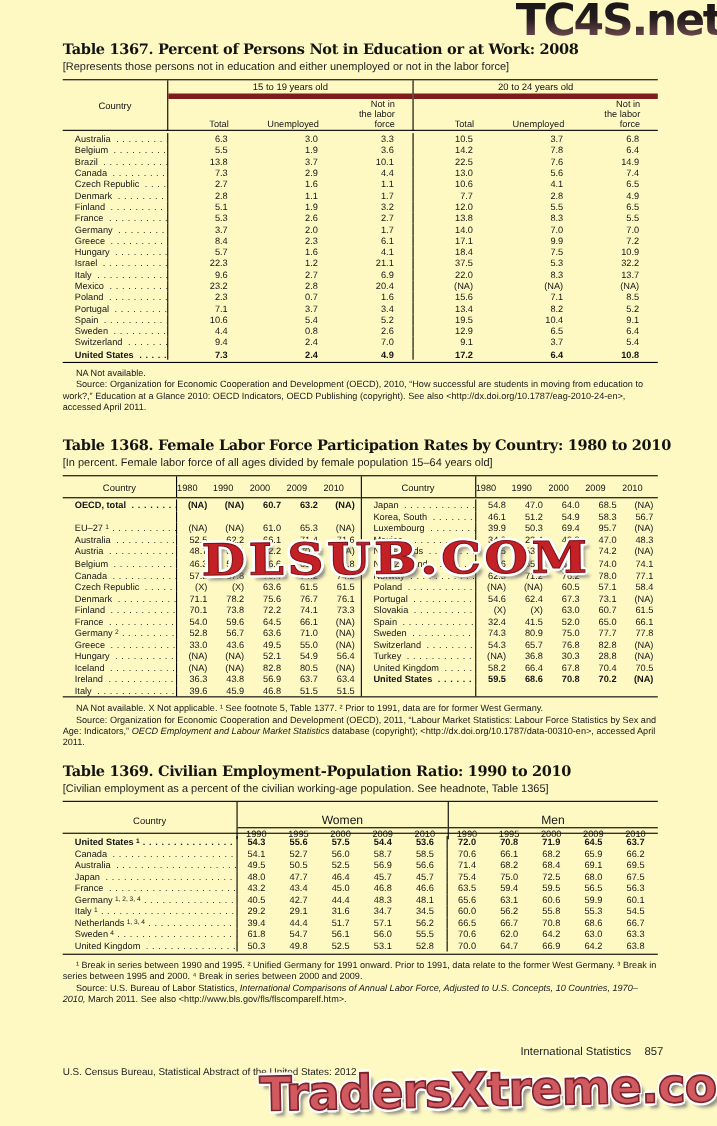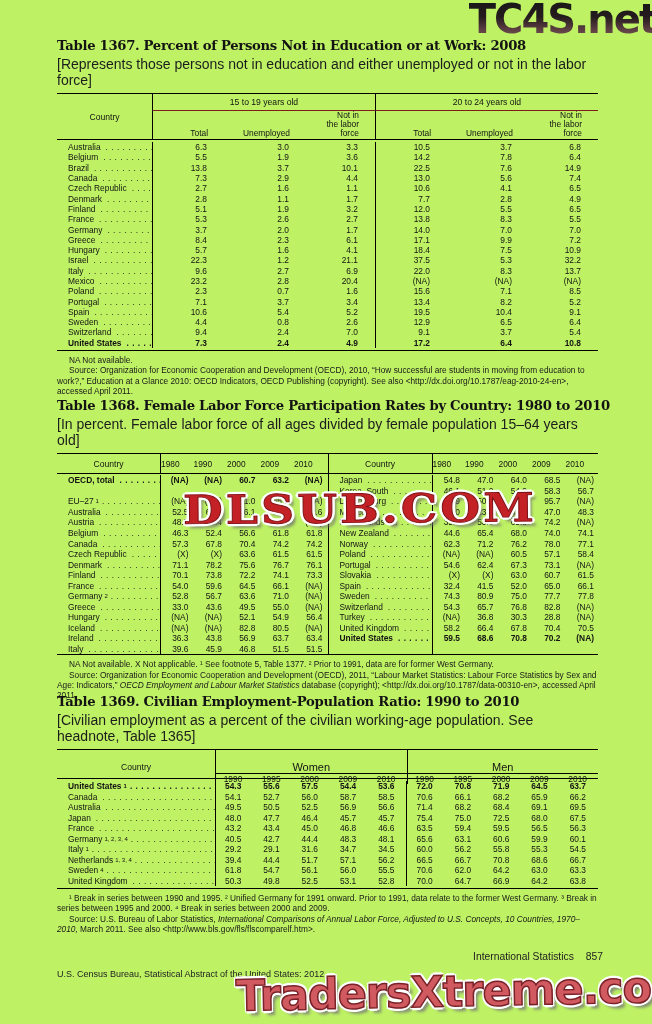--- a/index.html
+++ b/index.html
@@ -1,43 +1,43 @@
 <!DOCTYPE html>
 <html><head>
 <meta charset="utf-8">
 <style>
   * { margin:0; padding:0; box-sizing:border-box; }
   html,body { width:652px; height:1024px; }
   body { background:#fdfdfc; font-family:"Liberation Sans", sans-serif; color:#131313; }
-  .page { position:absolute; inset:0; width:652px; height:1024px; overflow:hidden; background:#bef264; }
+  .page { position:absolute; inset:0; width:652px; height:1024px; overflow:hidden; background:#fef9c3; }
   .section { position:absolute; left:57px; width:541px; }
 
   .tbl-title { font-family:"DejaVu Serif", serif; font-weight:bold; font-size:13.2px; letter-spacing:-0.3px; white-space:nowrap; }
-  .tbl-sub { font-size:14px; margin-top:3px; color:#1c1c1c; }
+  .tbl-sub { font-size:10px; margin-top:3px; color:#1c1c1c; }
 
   .grid { border-top:1.5px solid #000; border-bottom:1.3px solid #000; margin-top:5px; }
   .row { display:grid; align-items:center; }
   .c { height:100%; display:flex; align-items:center; overflow:hidden; white-space:nowrap; font-size:8.4px; }
   .num { justify-content:flex-end; text-align:right; }
   .pr10 { padding-right:10px; } .pr6 { padding-right:5px; } .pr3 { padding-right:17px; } .pr12 { padding-right:12px; }
   .vl { border-left:1px solid #000; }
   .country { padding-left:11px; }
   .country sup { font-size:6px; margin-left:2px; }
   .dots { flex:1; overflow:hidden; margin-left:3px; color:#222; }
   .dots::before { content:". . . . . . . . . . . . . . . . . . . . . . . . . . . . . . . . . . . ."; letter-spacing:.5px; }
   .blank .dots::before { content:none; }
   .bold { font-weight:bold; }
   .it { font-style:italic; }
 
   
   .r1367 { grid-template-columns:95px 65px 82px 76px 65px 82px 76px; height:10.3px; }
   .t1367-head { display:grid; grid-template-columns:95px 223px 223px; border-bottom:1px solid #000; height:46px; }
   .hc-country { display:flex; align-items:center; justify-content:center; font-size:8.6px; }
   .hgroup { border-left:1px solid #000; display:flex; flex-direction:column; }
-  .hgroup-label { height:17px; display:flex; align-items:center; justify-content:center; font-size:8.6px; border-bottom:1px solid #7f1d1d; }
+  .hgroup-label { height:17px; display:flex; align-items:center; justify-content:center; font-size:8.6px; border-bottom:5px solid #7f1d1d; }
   .hsub1367 { flex:1; display:grid; grid-template-columns:65px 82px 76px; align-items:end; padding-bottom:2px; }
   .hs { font-size:8.4px; text-align:right; line-height:9px; }
   .hs.wraps { white-space:normal; width:52px; justify-self:end; }
 
   
   .panels { display:flex; }
   .panel { width:270.5px; }
   .panel + .panel { border-left:1px solid #000; }
   .r1368 { grid-template-columns:103px repeat(5,33.5px); height:10.55px; }
   .p-head { display:grid; grid-template-columns:103px repeat(5,33.5px); height:20px; border-bottom:1px solid #000; align-items:center; }

